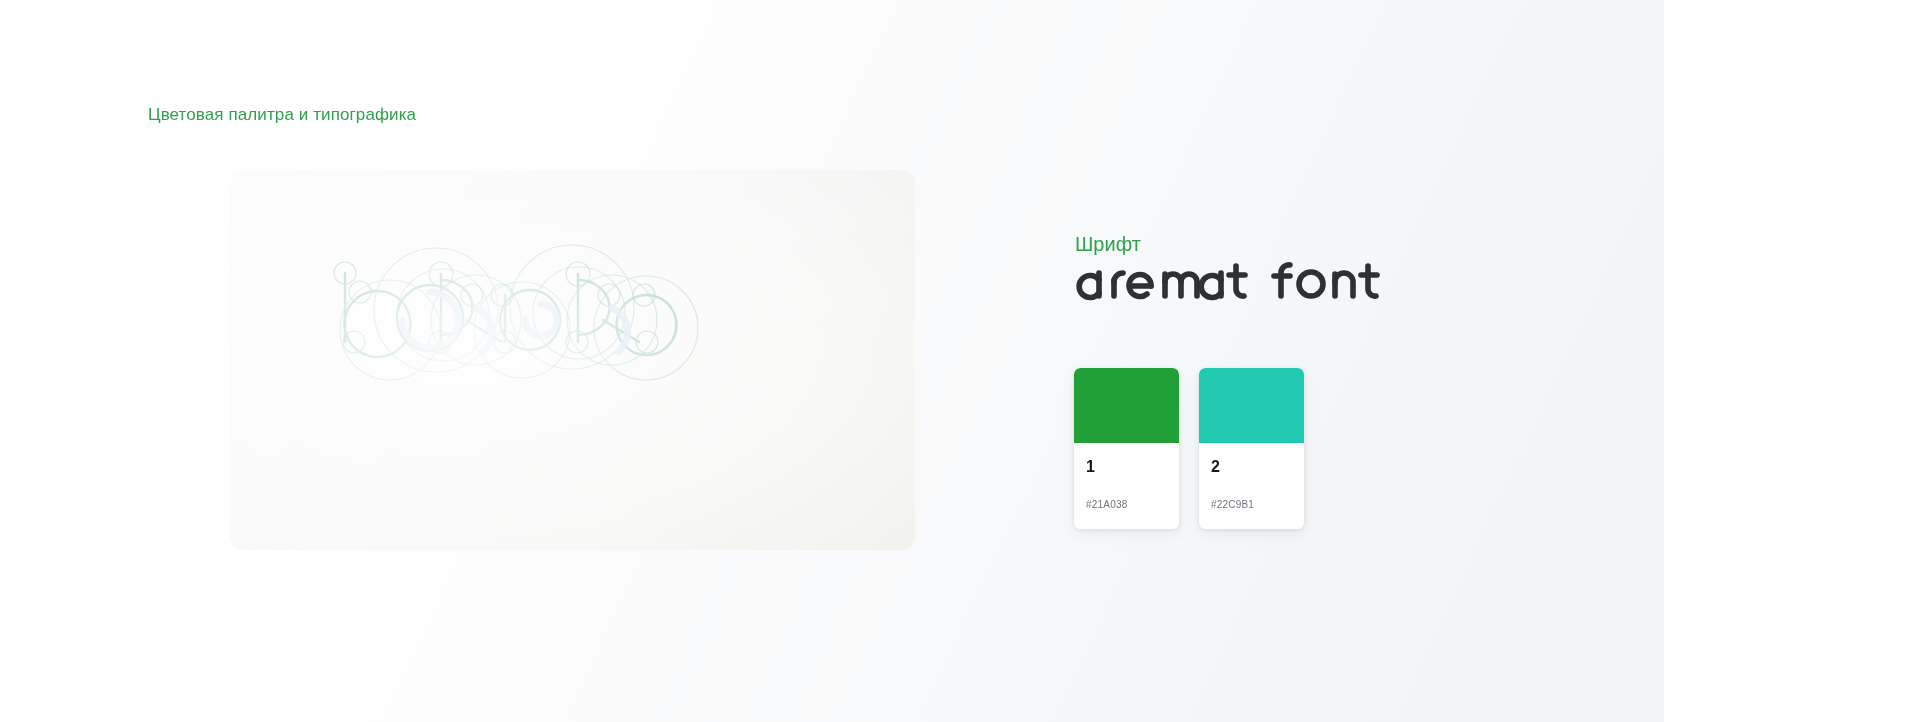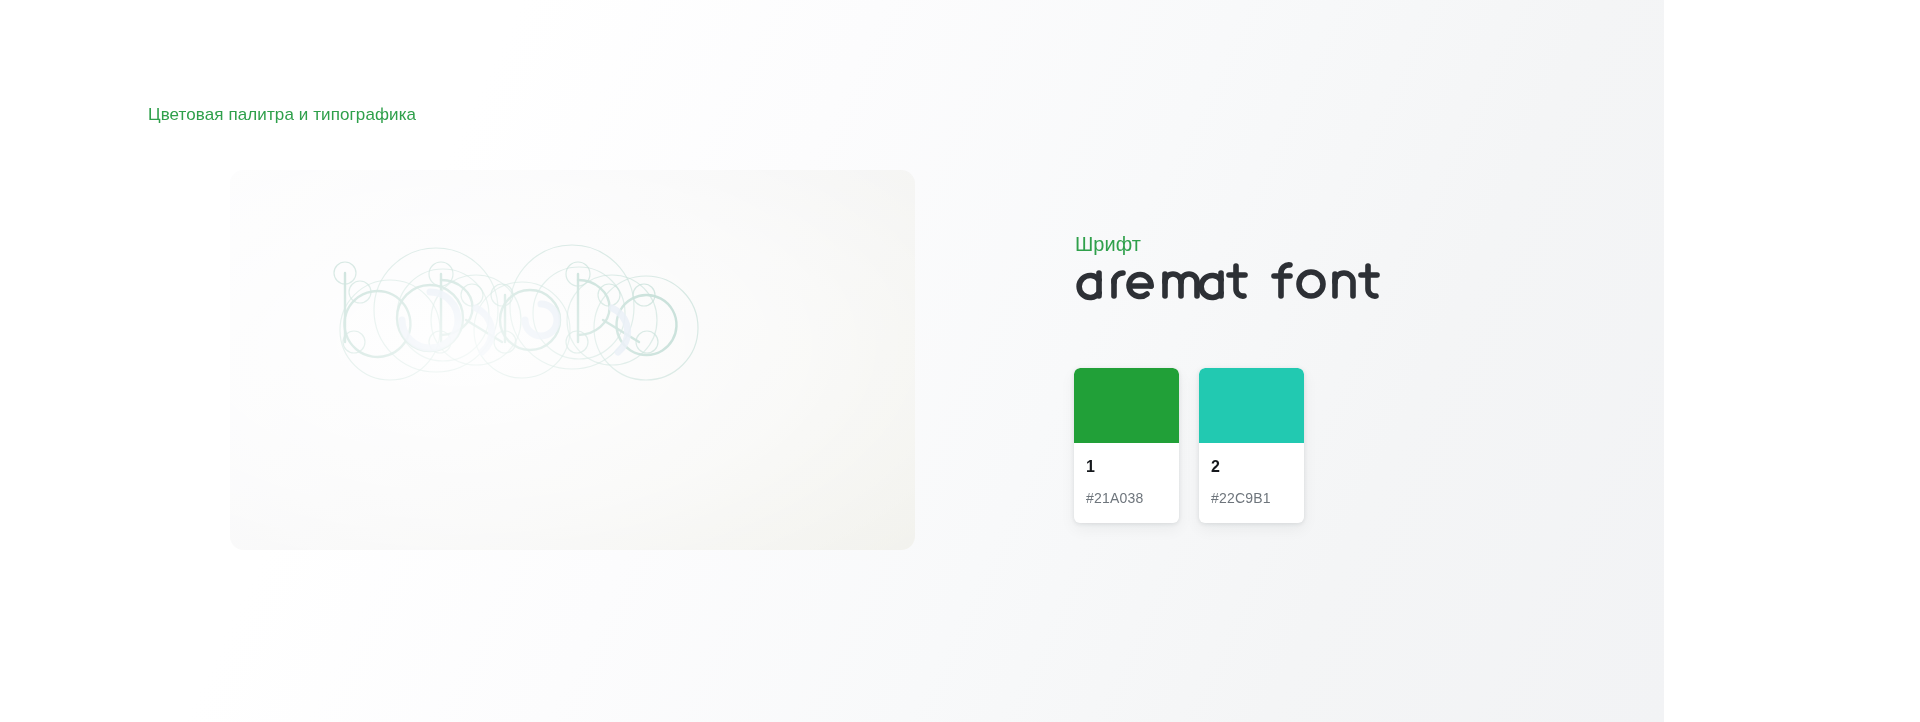--- a/index.html
+++ b/index.html
@@ -119,22 +119,22 @@
   .swatch-meta {
     padding: 14px 12px 16px 12px;
   }
   .swatch-index {
     font-size: 16px;
     font-weight: bold;
     color: #15181c;
     line-height: 19px;
   }
   .swatch-hex {
-    margin-top: 14px;
-    font-size: 14px;
+    margin-top: 20px;
+    font-size: 10px;
     color: #6e757c;
     line-height: 17px;
     letter-spacing: 0.2px;
   }
 </style>
 </head>
 <body>
 
 <div id="stage">
 

